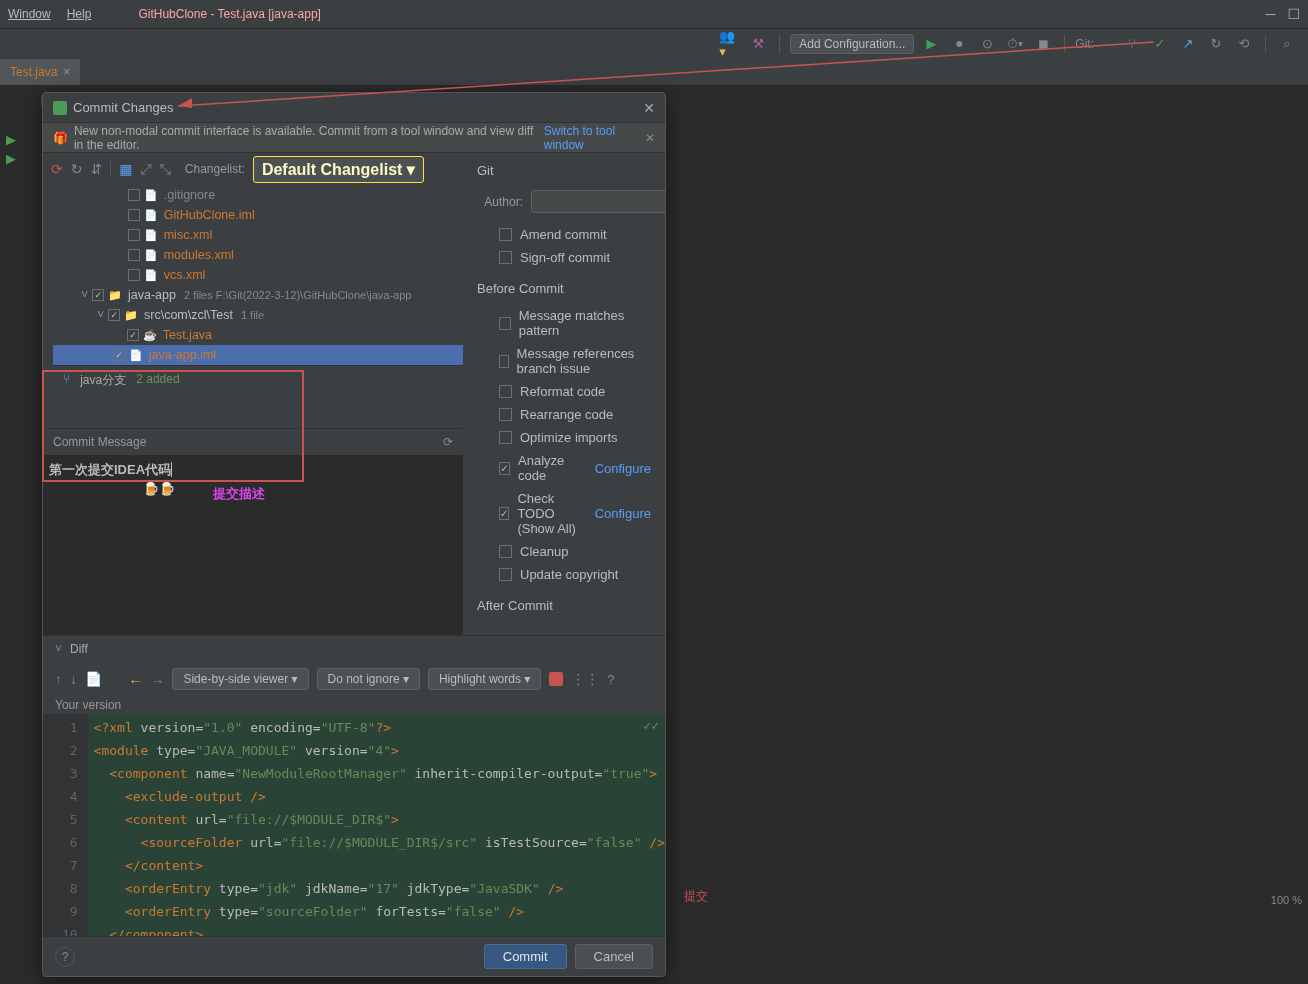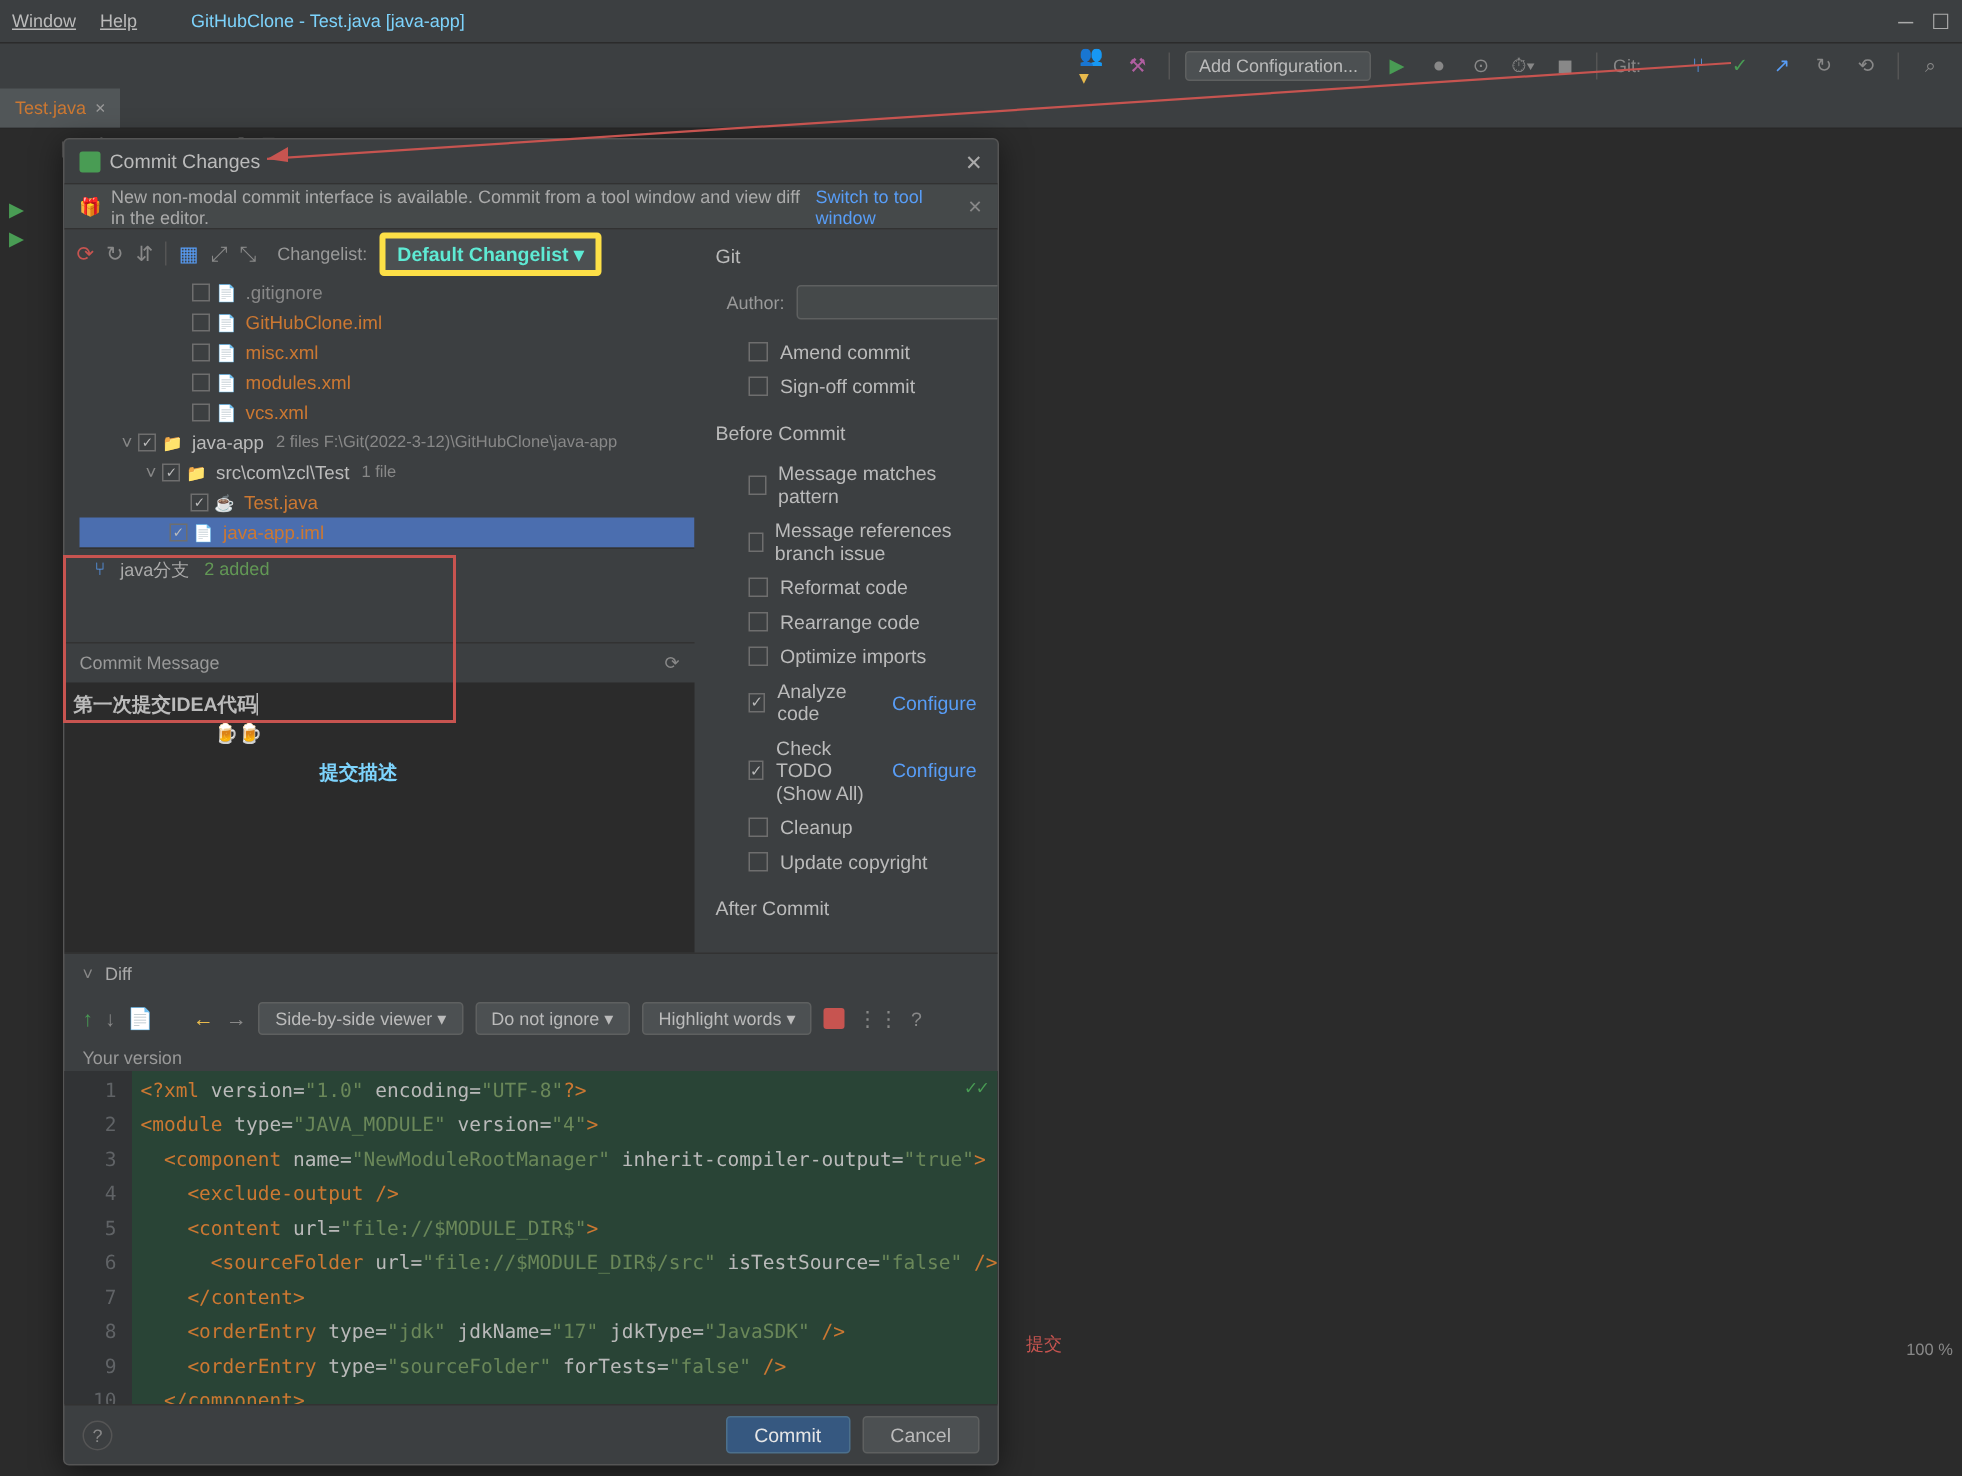--- a/index.html
+++ b/index.html
@@ -1,21 +1,21 @@
 <!DOCTYPE html>
 <html><head>
 <meta charset="utf-8">
 <style>
 * { box-sizing: border-box; margin: 0; padding: 0; }
 body { font-family: "Segoe UI", sans-serif; background: #2b2b2b; color: #bbb; font-size: 13px; overflow: hidden; width: 1308px; height: 984px; position: relative; }
 
 
 .titlebar { height: 28px; background: #3c3f41; display: flex; align-items: center; padding: 0 8px; color: #999; font-size: 12px; }
 .titlebar .menu { text-decoration: underline; margin-right: 16px; cursor: pointer; color: #bbb; }
-.titlebar .title { margin-left: 20px; color: #7dd3fc; }
+.titlebar .title { margin-left: 31px; color: #fca5a5; }
 .titlebar .win-controls { margin-left: auto; display: flex; gap: 12px; }
 .titlebar .win-controls span { cursor: pointer; color: #aaa; font-size: 14px; }
 
 
 .toolbar { height: 30px; background: #3c3f41; border-top: 1px solid #2b2b2b; display: flex; align-items: center; justify-content: flex-end; padding: 0 10px; gap: 6px; }
 .toolbar .icon-btn { width: 22px; height: 22px; display: flex; align-items: center; justify-content: center; color: #888; cursor: pointer; }
 .toolbar .config-btn { background: #4c5052; border: 1px solid #5e6060; border-radius: 3px; padding: 2px 8px; font-size: 12px; color: #bbb; cursor: pointer; }
 .toolbar .divider { width: 1px; height: 18px; background: #555; margin: 0 4px; }
 .toolbar .git-label { color: #888; font-size: 12px; margin-right: 21px; }
 
@@ -42,21 +42,21 @@
 .banner .link { color: #589df6; margin-left: 4px; cursor: pointer; }
 .banner .close-banner { margin-left: auto; color: #888; cursor: pointer; }
 
 .dialog-body { display: flex; }
 .left-panel { width: 420px; display: flex; flex-direction: column; }
 .right-panel { flex: 1; padding: 10px 14px; overflow: hidden; }
 
 .panel-toolbar { height: 32px; display: flex; align-items: center; padding: 0 8px; gap: 8px; }
 .panel-toolbar .tool-icon { color: #888; cursor: pointer; font-size: 14px; }
 .panel-toolbar .changelist-label { color: #999; margin-left: 6px; font-size: 12px; }
-.panel-toolbar .dropdown { background: #4c5052; border: 4px solid #fde047; border-radius: 3px; padding: 3px 8px; font-size: 13px; color: #5eead4; cursor: pointer; font-weight: bold; }
+.panel-toolbar .dropdown { background: #4c5052; border: 1px solid #fde047; border-radius: 3px; padding: 3px 8px; font-size: 16px; color: #fef9c3; cursor: pointer; font-weight: bold; }
 
 .file-tree { flex: 1; padding-left: 10px; font-size: 12.5px; overflow: hidden; position: relative; }
 .tree-row { display: flex; align-items: center; height: 20px; gap: 4px; }
 .tree-row .cb { width: 12px; height: 12px; border: 1px solid #6e6e6e; cursor: pointer; display: flex; align-items: center; justify-content: center; font-size: 9px; color: #bbb; }
 .tree-row .cb.checked::after { content: "✓"; }
 .tree-row .ficon { font-size: 11px; }
 .tree-row .fname { color: #bbb; margin-left: 2px; }
 .tree-row .fname.iml { color: #cc7832; }
 .tree-row .fname.java { color: #cc7832; }
 .tree-row .fname.folder { color: #bbb; }
@@ -68,21 +68,21 @@
 .branch-row { padding: 6px 10px; font-size: 12px; display: flex; gap: 10px; border-top: 1px solid #323232; }
 .branch-row .branch { color: #aaa; }
 .branch-row .added { color: #629755; }
 
 .red-box { position: absolute; border: 2px solid #c75450; }
 
 .commit-msg-header { display: flex; align-items: center; padding: 6px 10px; font-size: 12px; color: #999; border-top: 1px solid #323232; }
 .commit-msg-header .history { margin-left: auto; color: #888; cursor: pointer; }
 .commit-msg { background: #2b2b2b; height: 180px; padding: 6px; font-size: 13px; color: #bbb; position: relative; font-weight: bold; }
 .commit-msg .cursor { border-right: 1px solid #bbb; }
-.commit-annot { position: absolute; top: 30px; left: 170px; color: #7dd3fc; font-size: 13px; margin-top: 21px; }
+.commit-annot { position: absolute; top: 30px; left: 170px; color: #d946ef; font-size: 13px; }
 .beer-icons { position: absolute; top: 26px; left: 100px; }
 
 
 .right-panel .section-title { color: #bbb; font-size: 13px; margin-bottom: 12px; }
 .author-row { display: flex; align-items: center; gap: 8px; margin-bottom: 14px; }
 .author-row label { color: #999; font-size: 12px; min-width: 46px; text-align: right; }
 .author-row input { flex: 1; background: #45494a; border: 1px solid #5e6060; border-radius: 3px; padding: 3px 6px; color: #bbb; }
 .cb-row { display: flex; align-items: center; gap: 8px; margin-bottom: 8px; padding-left: 22px; font-size: 13px; }
 .cb-row .cb { width: 13px; height: 13px; border: 1px solid #6e6e6e; cursor: pointer; display: flex; align-items: center; justify-content: center; font-size: 10px; color: #bbb; }
 .cb-row .cb.checked::after { content: "✓"; }

